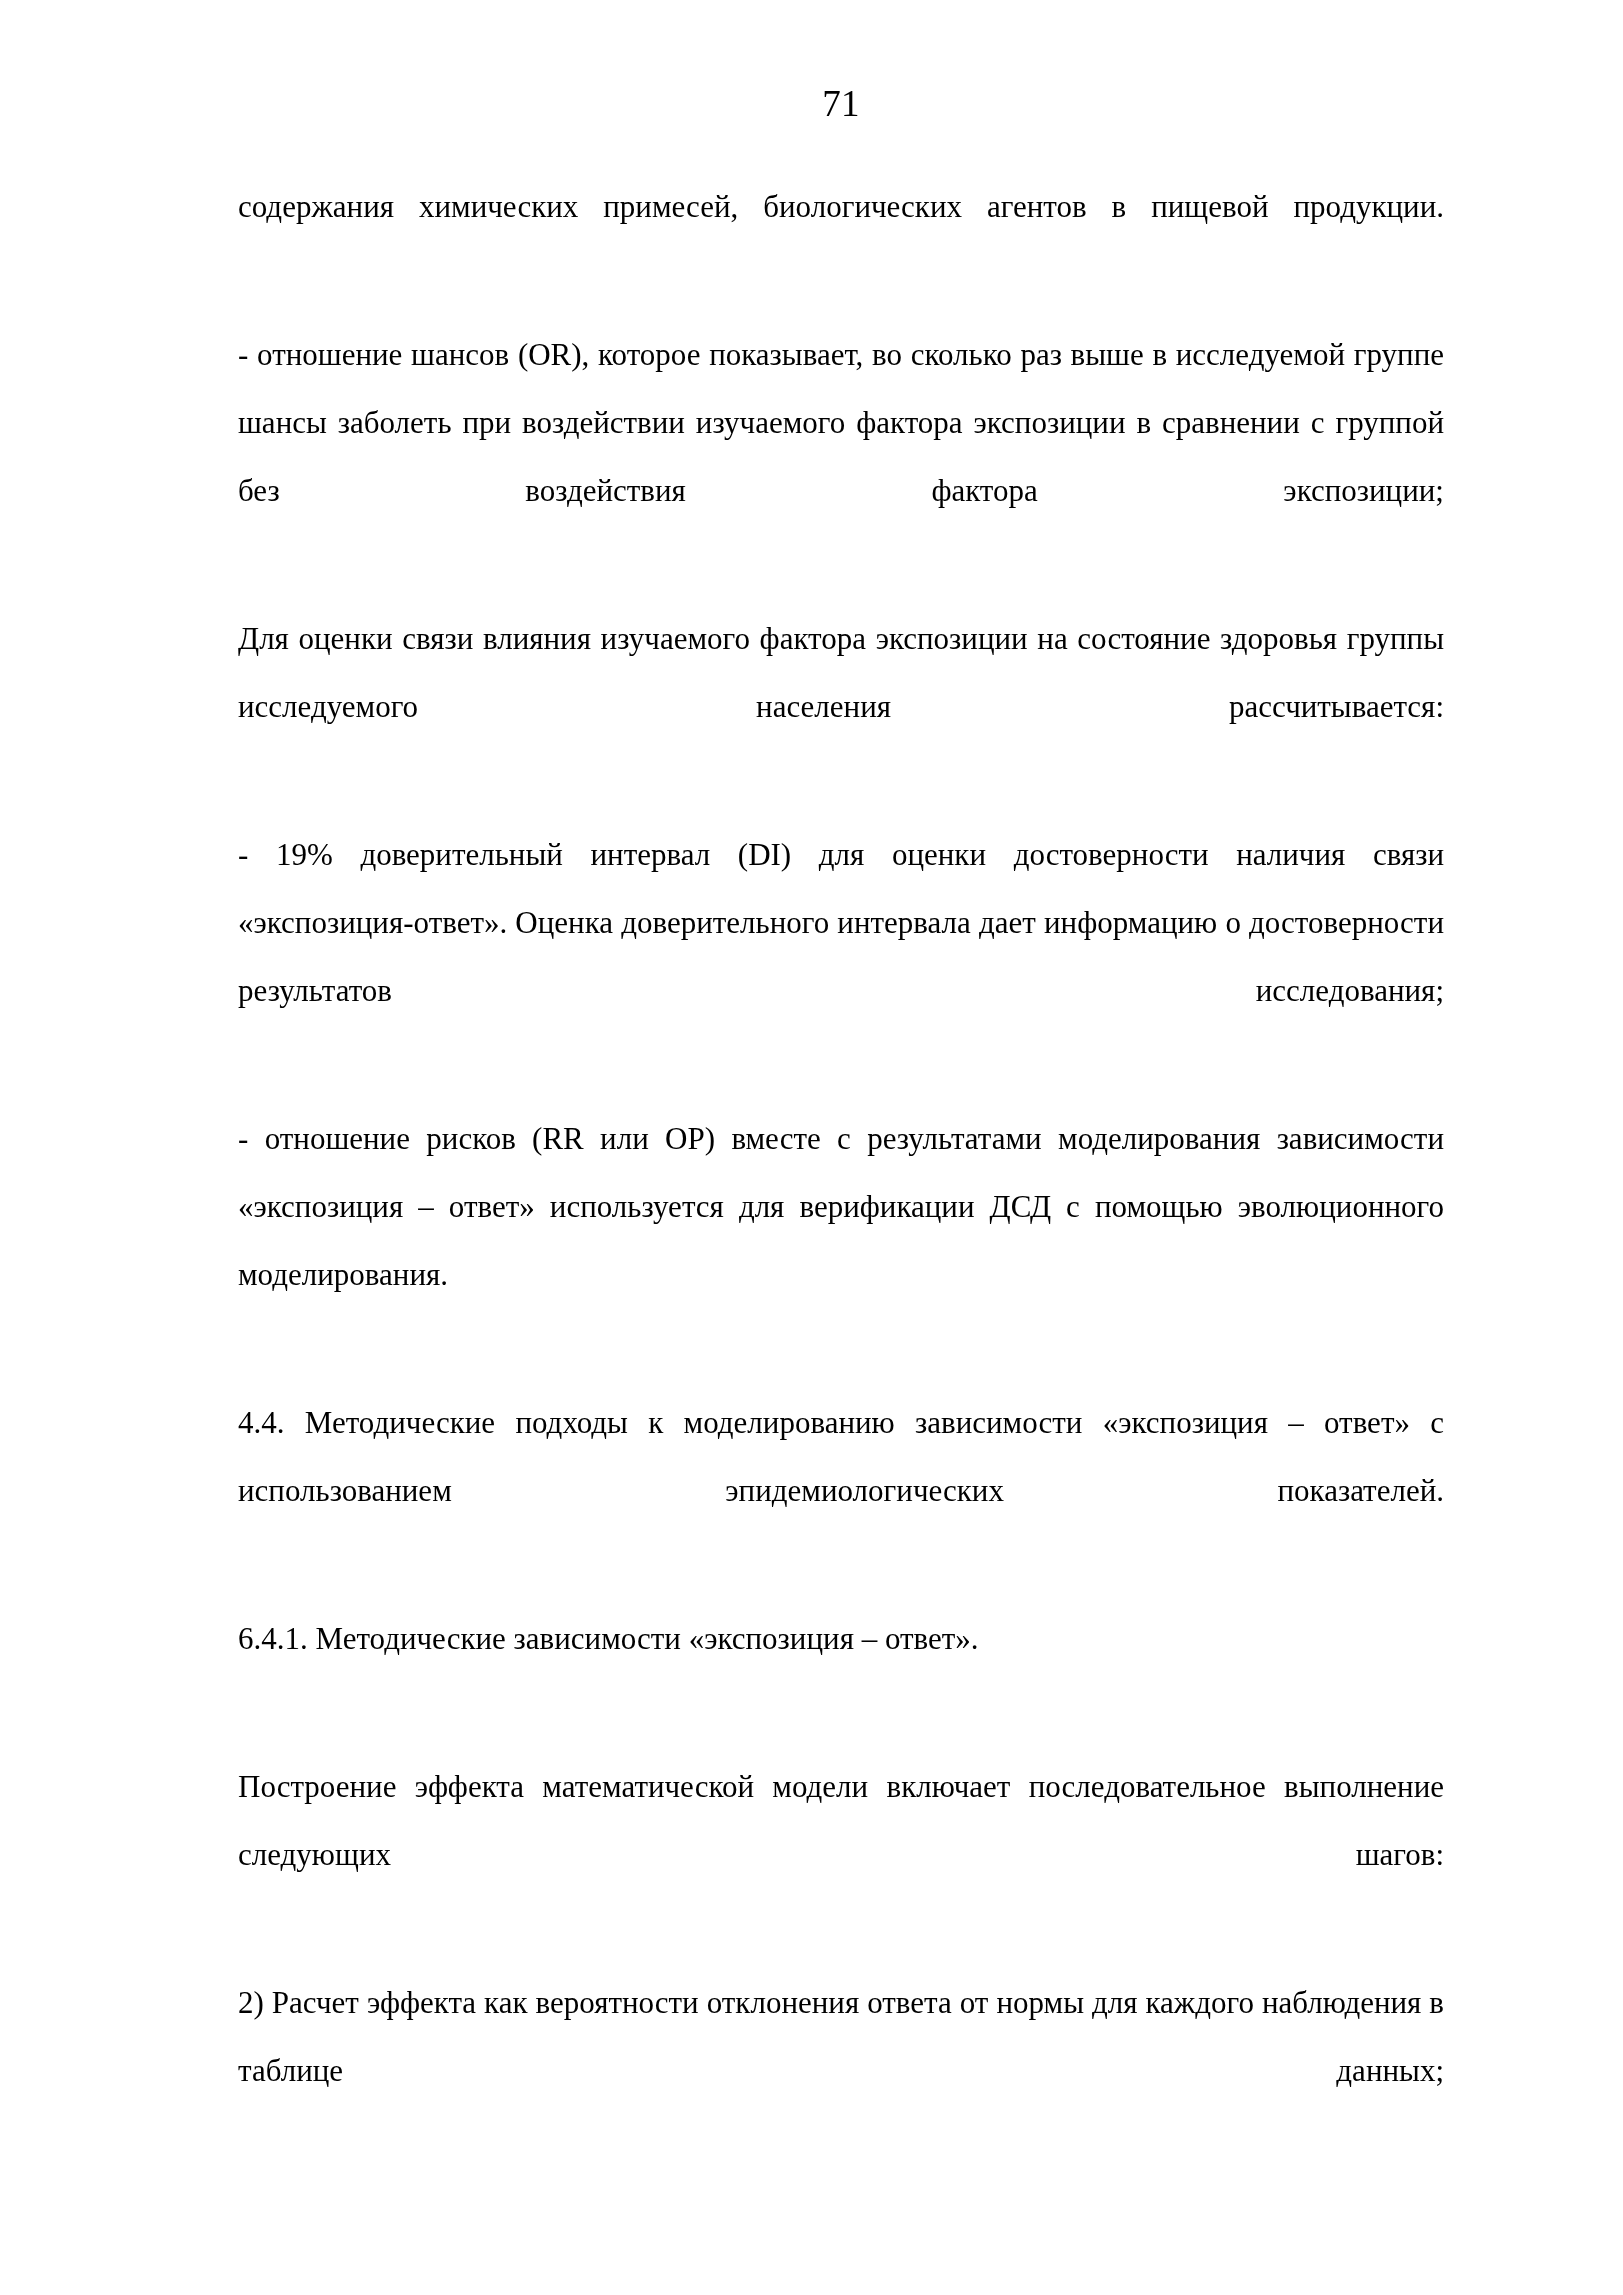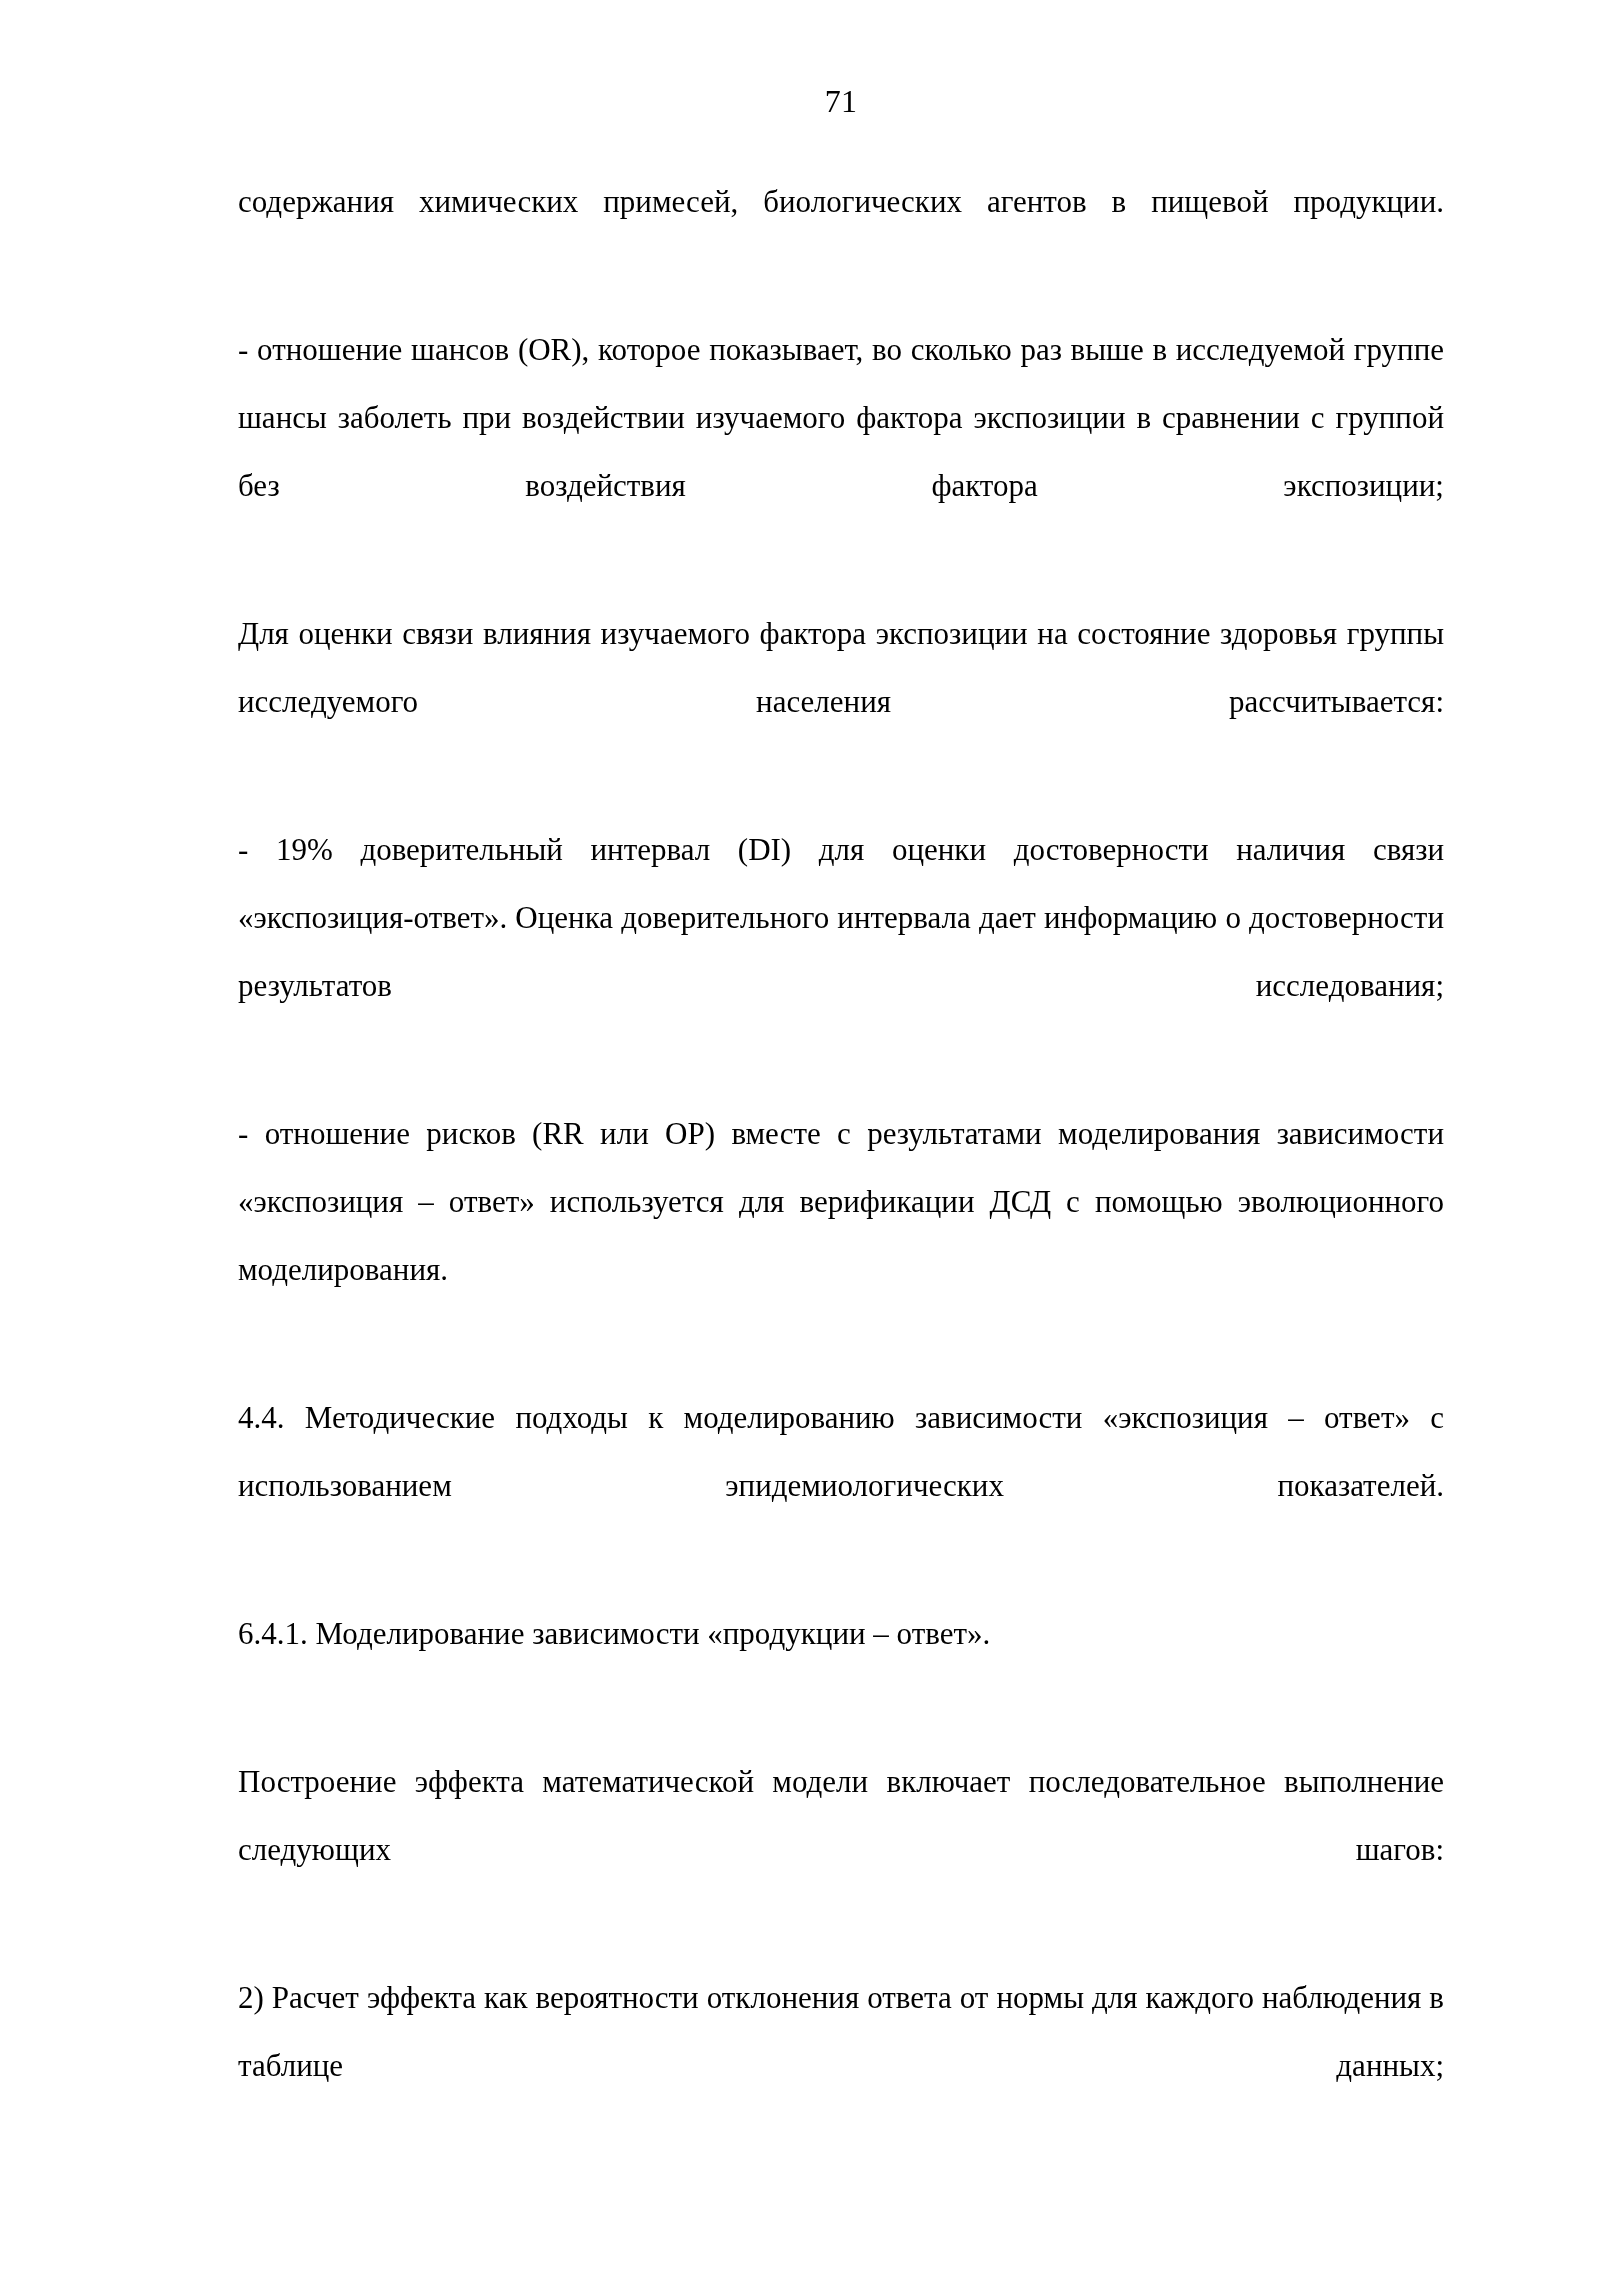--- a/index.html
+++ b/index.html
@@ -16,21 +16,21 @@
   }
   .page {
     box-sizing: border-box;
     width: 1623px;
     height: 2295px;
     padding: 85px 167px 0 226px;
     position: relative;
   }
   .page-number {
     text-align: center;
-    font-size: 32px;
+    font-size: 37px;
     line-height: 1;
     margin: 0 0 51px 0;
     letter-spacing: 0.3px;
   }
   .body-text {
     font-size: 31px;
     line-height: 68px;
     text-align: justify;
     text-justify: inter-word;
   }
@@ -67,21 +67,21 @@
 
     <p class="p-indent">Для оценки связи влияния изучаемого фактора экспозиции на состояние здоровья группы исследуемого населения рассчитывается:</p>
 
     <p class="p-indent">- 19% доверительный интервал (DI) для оценки достоверности наличия связи «экспозиция-ответ». Оценка доверительного интервала дает информацию о достоверности результатов исследования;</p>
 
     <p class="p-indent">- отношение рисков (RR или ОР) вместе с результатами моделирования зависимости «экспозиция – ответ» используется для верификации ДСД с помощью эволюционного моделирования.</p>
 
     <p class="p-indent">4.4. Методические подходы к моделированию зависимости «экспозиция – ответ» с использованием эпидемиологических показателей.</p>
 
 
-    <p class="p-indent no-just">6.4.1. Моделирование зависимости «продукции – ответ».</p>
+    <p class="p-indent no-just">6.4.1. Методические зависимости «экспозиция – ответ».</p>
 
     <p class="p-indent">Построение эффекта математической модели включает последовательное выполнение следующих шагов:</p>
 
 
     <p class="p-indent">2) Расчет эффекта как вероятности отклонения ответа от нормы для каждого наблюдения в таблице данных;</p>
 
   </div>
 </div>
 
 

